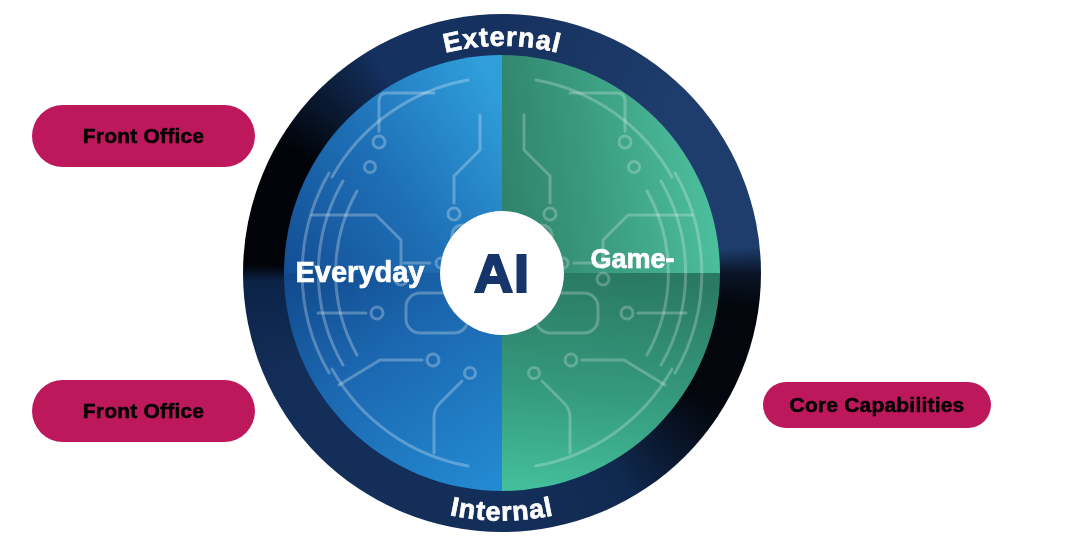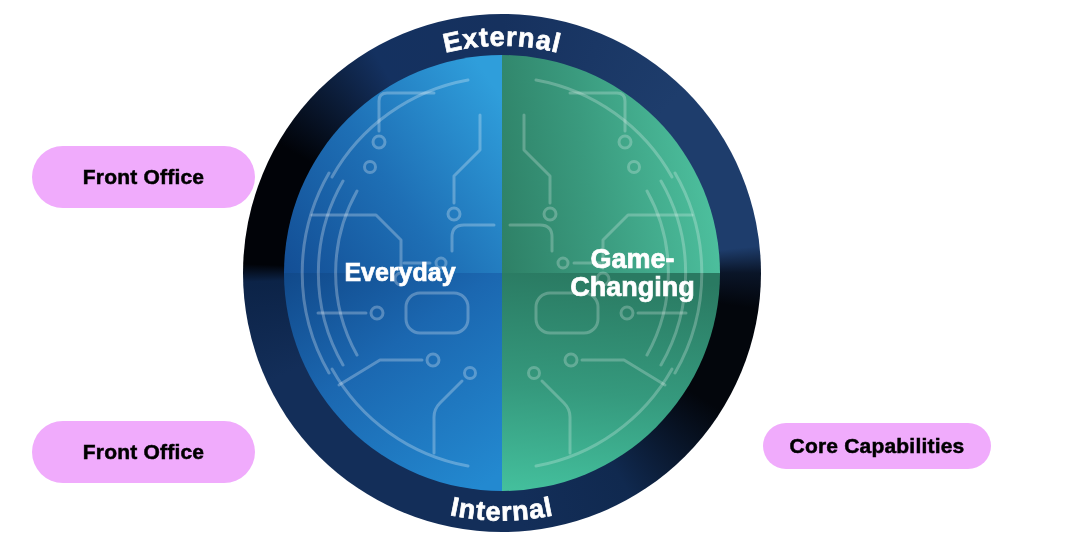--- a/index.html
+++ b/index.html
@@ -2,24 +2,24 @@
 <html><head>
 <meta charset="utf-8">
 <style>
   html,body{margin:0;padding:0;background:#ffffff;}
   #stage{
     position:relative;width:1075px;height:547px;background:#ffffff;
     font-family:"Liberation Sans",sans-serif;overflow:hidden;
   }
   
   .pill{
-    position:absolute;background:#f0abfc;border-radius:32px;
+    position:absolute;background:#be185d;border-radius:32px;
     display:flex;align-items:center;justify-content:center;
     color:#000000;font-weight:700;font-size:21px;
-    -webkit-text-stroke:0.5px #000000;letter-spacing:0.2px;margin-top:41px;
+    -webkit-text-stroke:0.5px #000000;letter-spacing:0.2px;
   }
   #pill-fo{left:32px;top:105px;width:223px;height:62px;}
   #pill-ps{left:763px;top:104px;width:230px;height:62px;}
   #pill-bo{left:32px;top:380px;width:223px;height:62px;}
   #pill-cc{left:763px;top:382px;width:228px;height:46px;}
   
   #wheel{position:absolute;left:243px;top:14px;width:518px;height:518px;}
   #outer-ring{
     position:absolute;inset:0;border-radius:50%;
     background:conic-gradient(from 0deg,
@@ -37,21 +37,21 @@
   #q-tl{left:0;top:0;background:linear-gradient(235deg,#2F9EDB 8%,#1E6FB5 55%,#134E95 100%);}
   #q-bl{left:0;top:218px;background:linear-gradient(325deg,#2389D0 5%,#1B67B0 60%,#11498A 100%);}
   #q-tr{left:218px;top:0;background:linear-gradient(262deg,#4DC09E 10%,#3A9A7E 60%,#2E8066 100%);}
   #q-br{left:218px;top:218px;background:linear-gradient(185deg,#2A7A62 5%,#35997D 55%,#44C09D 100%);}
   #circuit{position:absolute;left:0;top:0;}
   
   .half-label{
     position:absolute;color:#ffffff;font-weight:700;text-align:center;
     -webkit-text-stroke:0.7px #ffffff;
   }
-  #label-everyday{left:0;top:203px;width:152px;font-size:25px;line-height:28px;margin-left:40px;}
+  #label-everyday{left:0;top:203px;width:152px;font-size:29px;line-height:28px;}
   #label-game{left:266px;top:190px;width:165px;font-size:27px;line-height:28px;}
   
   #center-circle{
     position:absolute;left:156px;top:156px;width:124px;height:124px;
     border-radius:50%;background:#ffffff;
     display:flex;align-items:center;justify-content:center;
   }
   #center-label{
     color:#16356B;font-weight:700;font-size:54px;letter-spacing:1px;
     -webkit-text-stroke:2.2px #16356B;
@@ -127,23 +127,25 @@
           <use href="#traces" xlink:href="#traces"></use>
         </g>
         <g stroke="#FFFFFF" stroke-opacity="0.24" transform="translate(436 0) scale(-1 1)" clip-path="url(#halfL)">
           <use href="#traces" xlink:href="#traces"></use>
         </g>
       </svg>
 
       <div class="half-label" id="label-everyday">Everyday</div>
       <div class="half-label" id="label-game">
         <div>Game-</div>
-        <div>Changing</div>
       </div>
 
+      <div id="center-circle">
+        <span id="center-label">AI</span>
+      </div>
     </div>
   </div>
 
   <svg id="ring-text-svg" width="1075" height="547" viewBox="0 0 1075 547">
     <defs>
       <path id="arc-top" d="M 406 67 A 227 227 0 0 1 598 67"></path>
       <path id="arc-bottom" d="M 401 499 A 247 247 0 0 0 603 499"></path>
     </defs>
     <text class="ring-text" text-anchor="middle">
       <textPath href="#arc-top" xlink:href="#arc-top" startOffset="50%">External</textPath>

